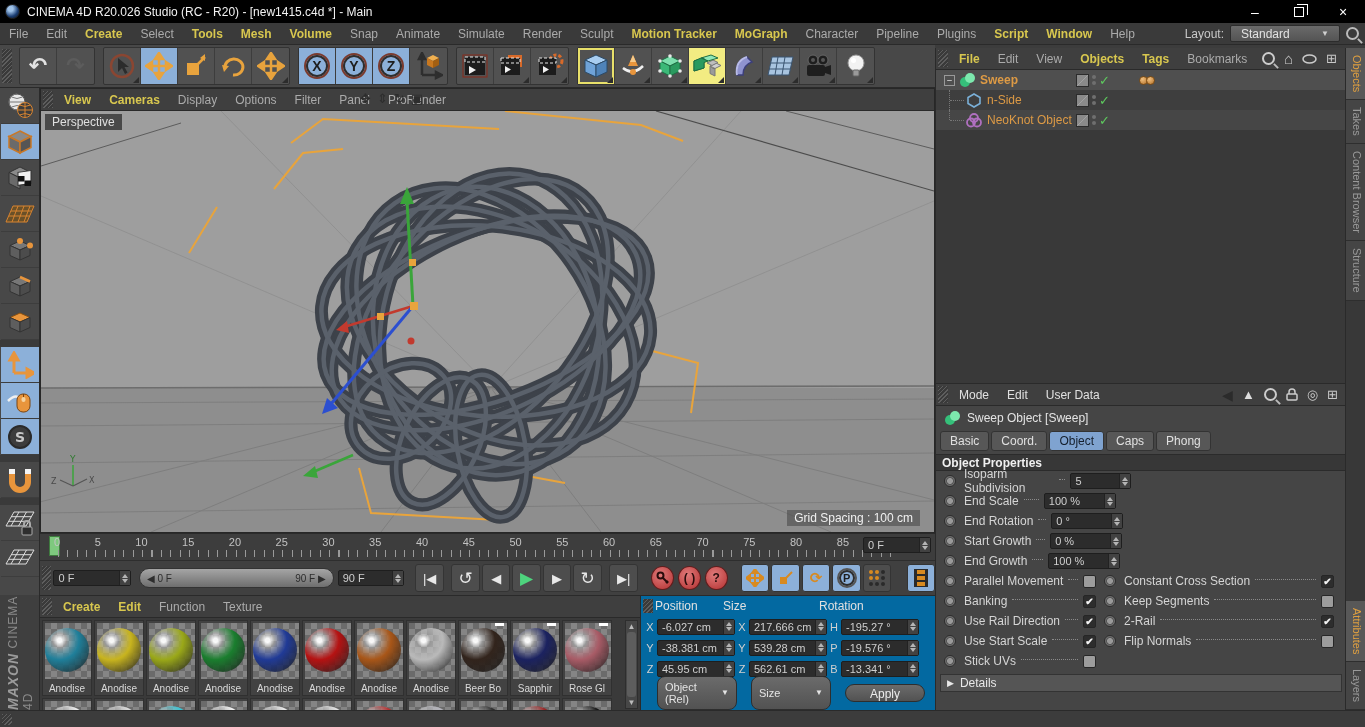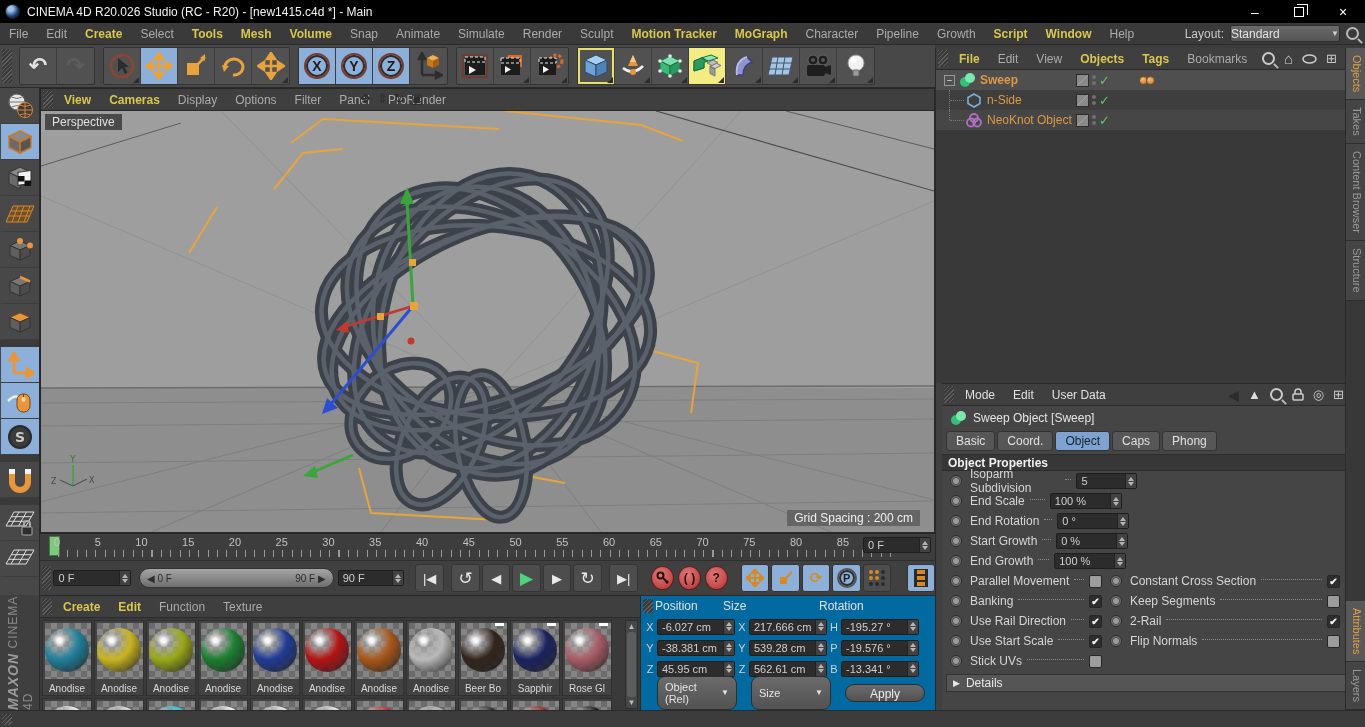--- a/index.html
+++ b/index.html
@@ -14,21 +14,21 @@
   #wincontrols{margin-left:auto;display:flex;height:100%}
   .winbtn{width:44px;height:100%;display:flex;align-items:center;justify-content:center;color:#fff;font-size:14px}
   .restore-glyph{width:10px;height:10px;border:1px solid #fff;position:relative;background:#000}
   .restore-glyph::before{content:"";position:absolute;left:2px;top:-4px;width:10px;height:10px;border:1px solid #fff;border-bottom:none;border-left:none}
   
   #menubar{left:0;top:23px;width:1365px;height:22px;background:#3a3a3a;display:flex;align-items:center;border-bottom:1px solid #2a2a2a}
   .mi{padding:0 9px;color:#ababab;white-space:nowrap}
   .mi.hl{color:#d8c74f;font-weight:bold}
   #layoutbox{margin-left:auto;display:flex;align-items:center;gap:6px;padding-right:6px}
   #layoutdd{width:110px;height:17px;background:linear-gradient(#6a6a6a,#545454);border:1px solid #2c2c2c;border-radius:2px;
-    display:flex;align-items:center;padding:0 0;color:#e2e2e2}
+    display:flex;align-items:center;padding:0 10px;color:#e2e2e2}
   #layoutdd .arr{margin-left:auto;font-size:8px;color:#cfcfcf}
   .srch{width:13px;height:13px;border:2px solid #bbb;border-radius:50%;position:relative;flex:none}
   .srch::after{content:"";position:absolute;width:6px;height:2px;background:#bbb;transform:rotate(45deg);left:9px;top:11px}
   
   #toolbar{left:0;top:45px;width:935px;height:43px;background:#484848;display:flex;align-items:center;gap:2px;border-bottom:1px solid #2a2a2a}
   .grip{width:10px;height:80%;margin:0 2px;background:repeating-linear-gradient(135deg,#5e5e5e 0 1px,#3a3a3a 1px 3px)}
   .tgroup{display:flex;background:#515151;border:1px solid #333;border-radius:2px;margin:0 3px;height:38px}
   .tbtn{width:37px;height:36px;display:flex;align-items:center;justify-content:center;position:relative;border-right:1px solid #3d3d3d}
   .tbtn:last-child{border-right:none}
   .tbtn.active{background:#8cb0d9}
@@ -58,21 +58,21 @@
   .orow{height:20px;display:flex;align-items:center;font-size:12px;color:#dd9a45;position:relative}
   .orow .oicon{margin-right:5px}
   .ocluster{position:absolute;left:140px;display:flex;align-items:center;gap:3px}
   .layersq{width:13px;height:13px;background:linear-gradient(135deg,#8a8a8a 46%,#bbb 48%,#8a8a8a 52%);border:1px solid #2c2c2c}
   .vdots{display:flex;flex-direction:column;gap:2px}
   .vdots i{width:4px;height:4px;border-radius:50%;background:#6f6f6f}
   .ocheck{color:#5ecb5e;font-weight:bold;font-size:13px}
   .tagdots{position:absolute;left:205px;display:flex}
   .tagdots i{width:9px;height:9px;border-radius:50%;background:radial-gradient(circle at 35% 30%,#f0c080,#b5722a);margin-left:-2px;border:1px solid #7a4c16}
   
-  #attrs{position:absolute;left:6px;top:335px;width:410px;height:327px;background:#454545;border-top:1px solid #2a2a2a}
+  #attrs{position:absolute;left:0;top:335px;width:410px;height:327px;background:#454545;border-top:1px solid #2a2a2a}
   #attrtitle{display:flex;align-items:center;height:24px;padding-left:8px;color:#e4e4e4;font-size:12px;gap:7px}
   #attrtabs{display:flex;gap:2px;padding:1px 4px 3px}
   .atab{background:#575757;border:1px solid #333;border-radius:3px;color:#e0e0e0;padding:2px 9px;font-size:12px}
   .atab.active{background:#7fa3d0;color:#16202e}
   .sechead{height:17px;background:#373737;border-top:1px solid #2b2b2b;border-bottom:1px solid #2b2b2b;
     color:#f0f0f0;font-weight:bold;font-size:12px;padding-left:6px;display:flex;align-items:center}
   .prow{display:flex;align-items:center;height:20px;padding-left:8px;font-size:12px;color:#d5d5d5}
   .radio{width:12px;height:12px;border-radius:50%;flex:none;margin-right:8px;
     background:radial-gradient(#9a9a9a 38%,#4a4a4a 46%,#6e6e6e 60%);border:1px solid #2d2d2d}
   .lead{flex:1;border-bottom:1px dotted #8b8b8b;margin:0 5px 3px 5px;min-width:6px}
@@ -166,21 +166,21 @@
   <span class="mi hl">Volume</span>
   <span class="mi">Snap</span>
   <span class="mi">Animate</span>
   <span class="mi">Simulate</span>
   <span class="mi">Render</span>
   <span class="mi">Sculpt</span>
   <span class="mi hl">Motion Tracker</span>
   <span class="mi hl">MoGraph</span>
   <span class="mi">Character</span>
   <span class="mi">Pipeline</span>
-  <span class="mi">Growth</span>
+  <span class="mi">Plugins</span>
   <span class="mi hl">Script</span>
   <span class="mi hl">Window</span>
   <span class="mi">Help</span>
   <div id="layoutbox">
     <span style="color:#c8c8c8">Layout:</span>
     <div id="layoutdd">
       <span>Standard</span>
         <span class="arr">▼</span>
     </div>
     <span class="srch"></span>
@@ -609,21 +609,21 @@
       <g>
         <line x1="32" y1="375" x2="32" y2="354" stroke="#3aa53a" stroke-width="1.5"></line>
         <line x1="32" y1="375" x2="46" y2="368" stroke="#555" stroke-width="1.2"></line>
         <line x1="32" y1="375" x2="19" y2="369" stroke="#555" stroke-width="1.2"></line>
         <text x="29" y="351" font-size="9" fill="#2f7a2f">Y</text>
         <text x="48" y="372" font-size="8" fill="#4a4a4a">X</text>
         <text x="10" y="373" font-size="8" fill="#4a4a4a">Z</text>
       </g>
     </svg>
     <div id="vplabel">Perspective</div>
-    <div id="gridlabel">Grid Spacing : 200 cm</div>
+    <div id="gridlabel">Grid Spacing : 100 cm</div>
   </div>
 </div>
 <div id="vpnav" class="abs">
   <span>✥</span>
   <span>⇕</span>
   <span>↻</span>
   <span>▣</span>
 </div>
 
 <div id="rightpanel" class="abs">

